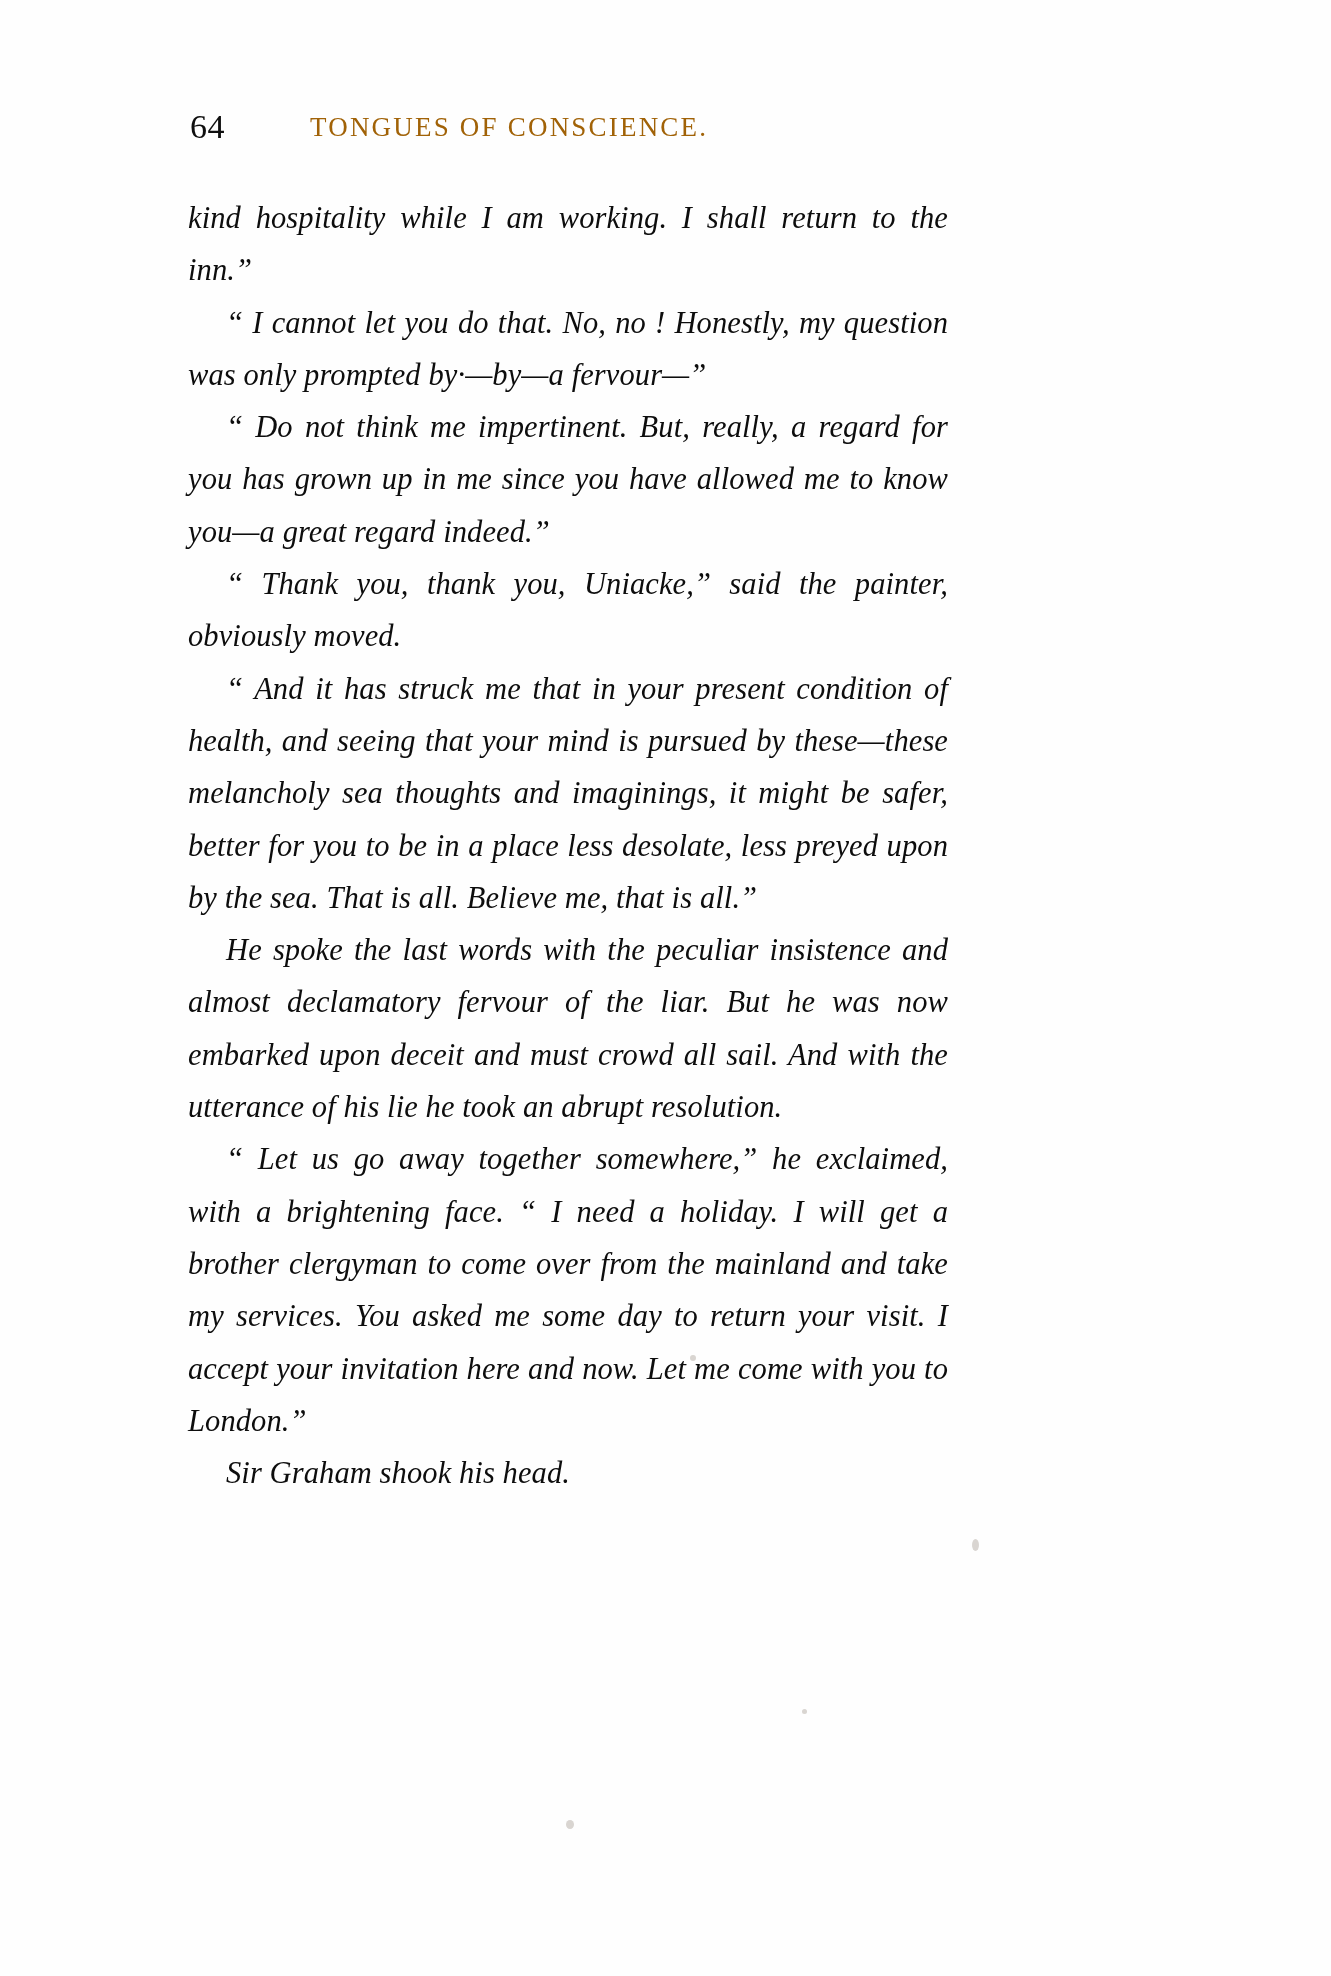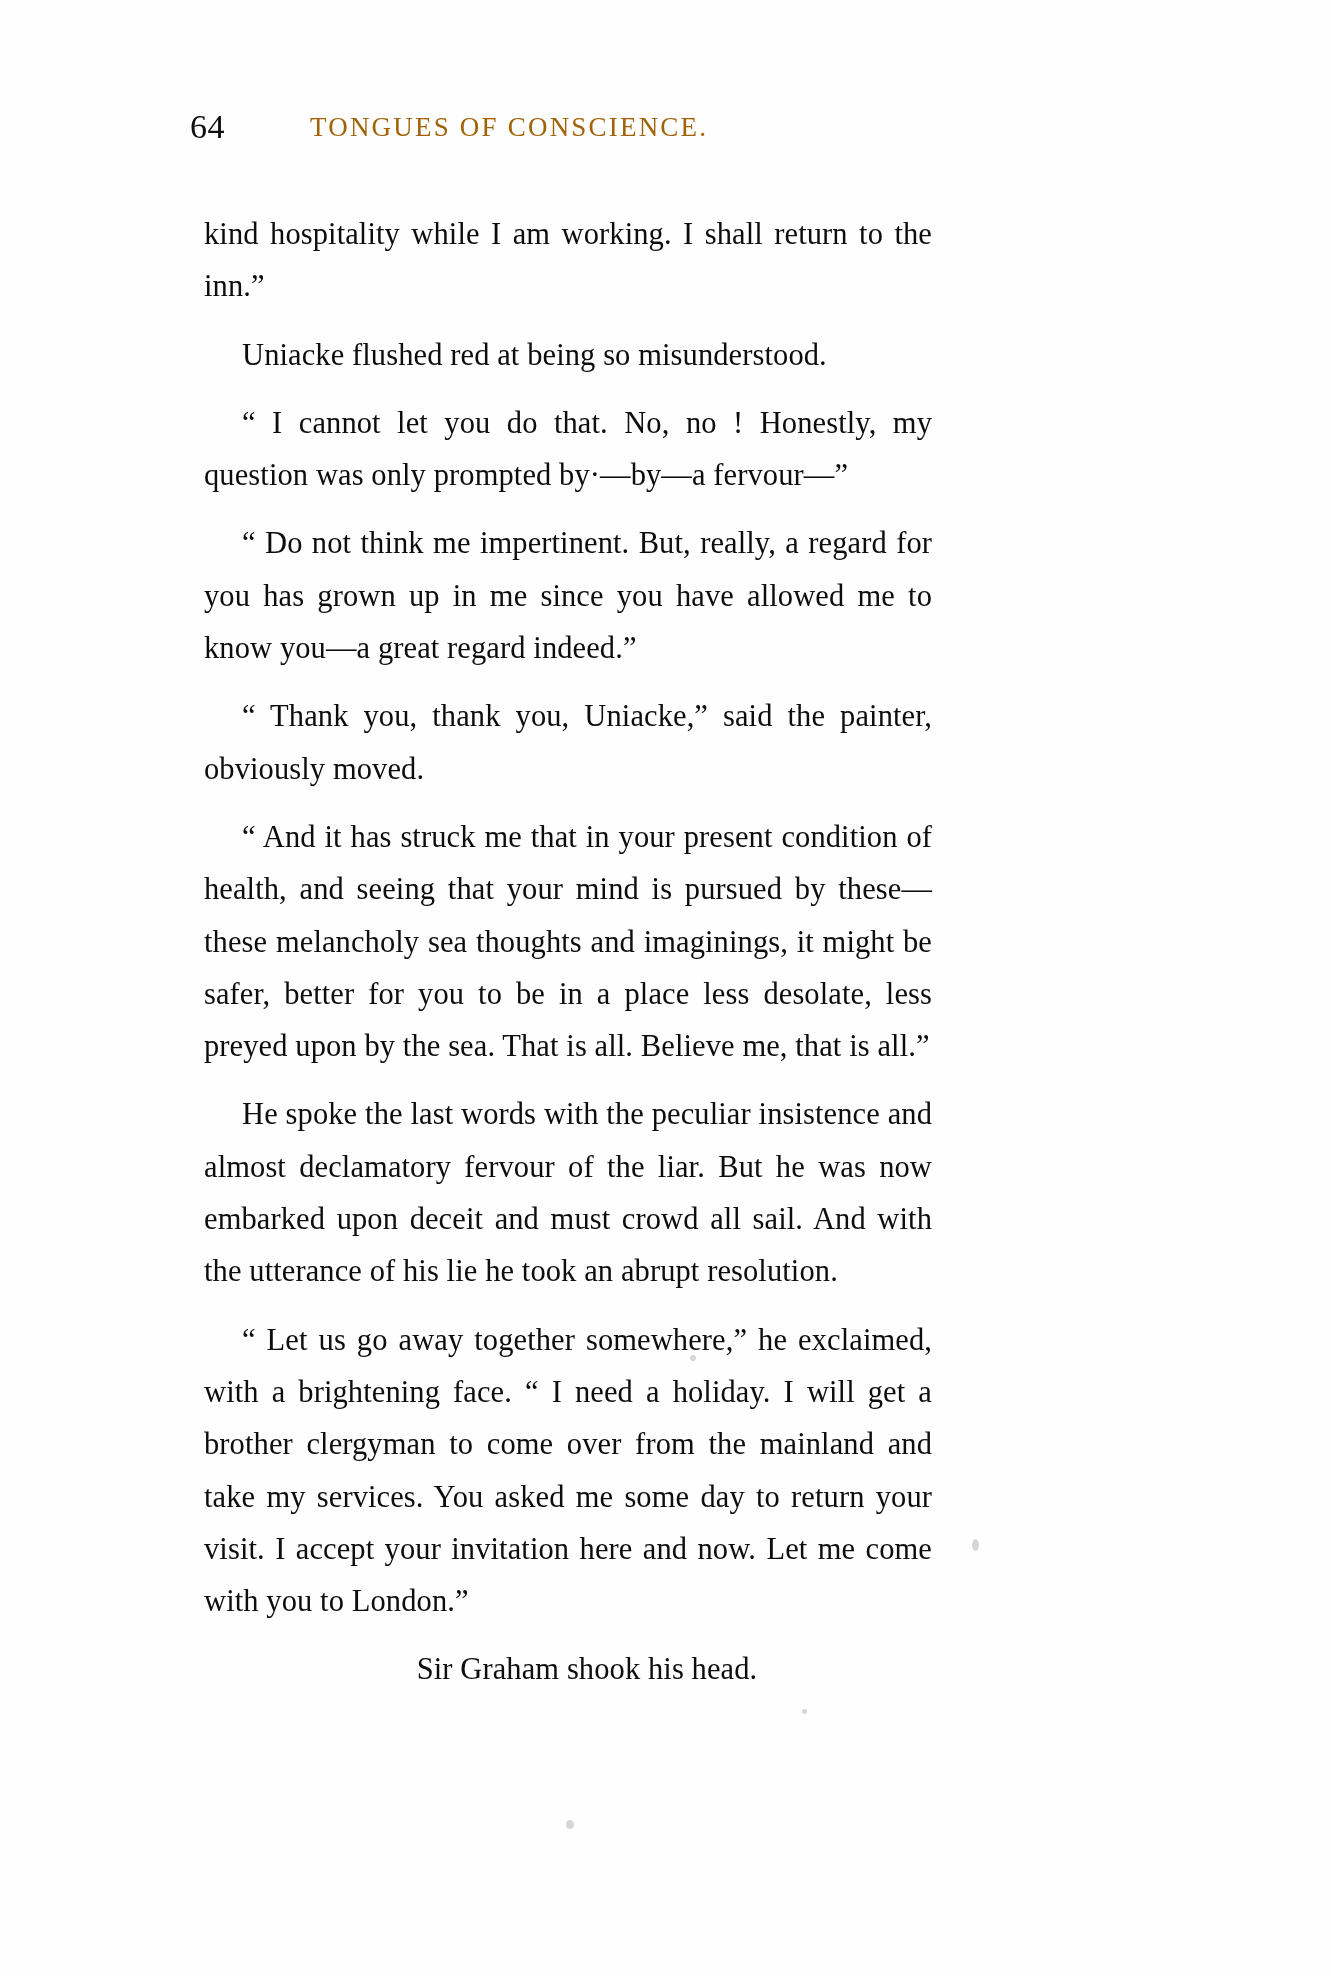--- a/index.html
+++ b/index.html
@@ -45,36 +45,37 @@
     font-family: "Liberation Serif", serif;
     white-space: nowrap;
   }
   .textblock {
     position: absolute;
     left: 188px;
     top: 192px;
     width: 760px;
   }
   p.para {
-    margin: 16px;
+    margin: 0;
     font-size: 30.5px;
     line-height: 52.3px;
     text-align: justify;
     text-justify: inter-word;
     color: #0d0d0d;
     font-family: "Liberation Serif", serif;
     letter-spacing: 0.1px;
     -webkit-hyphens: none;
     hyphens: none;
+    font-style: italic;
   }
   p.indent {
     text-indent: 38px;
   }
   p.para:last-child {
-    text-align: center;
+    text-align: left;
   }
   
   .speck {
     position: absolute;
     background: #b9b3ab;
     border-radius: 50%;
     opacity: 0.55;
   }
 </style>
 </head>
@@ -82,21 +83,20 @@
 
 <div class="page">
 
   <div class="header">
     <span class="folio">64</span>
     <span class="running-head">TONGUES OF CONSCIENCE.</span>
   </div>
 
   <div class="textblock">
     <p class="para">kind hospitality while I am working. I shall return to the inn.”</p>
-    <p class="para indent">Uniacke flushed red at being so misunderstood.</p>
     <p class="para indent">“ I cannot let you do that. No, no ! Honestly, my question was only prompted by·—by—a fervour—”</p>
     <p class="para indent">“ Do not think me impertinent. But, really, a regard for you has grown up in me since you have allowed me to know you—a great regard indeed.”</p>
     <p class="para indent">“ Thank you, thank you, Uniacke,” said the painter, obviously moved.</p>
     <p class="para indent">“ And it has struck me that in your present condition of health, and seeing that your mind is pursued by these—these melancholy sea thoughts and imaginings, it might be safer, better for you to be in a place less desolate, less preyed upon by the sea. That is all. Believe me, that is all.”</p>
     <p class="para indent">He spoke the last words with the peculiar insistence and almost declamatory fervour of the liar. But he was now embarked upon deceit and must crowd all sail. And with the utterance of his lie he took an abrupt resolution.</p>
     <p class="para indent">“ Let us go away together somewhere,” he exclaimed, with a brightening face. “ I need a holiday. I will get a brother clergyman to come over from the mainland and take my services. You asked me some day to return your visit. I accept your invitation here and now. Let me come with you to London.”</p>
     <p class="para indent">Sir Graham shook his head.</p>
   </div>
 
   <span class="speck" style="left:972px; top:1539px; width:7px; height:12px;"></span>

